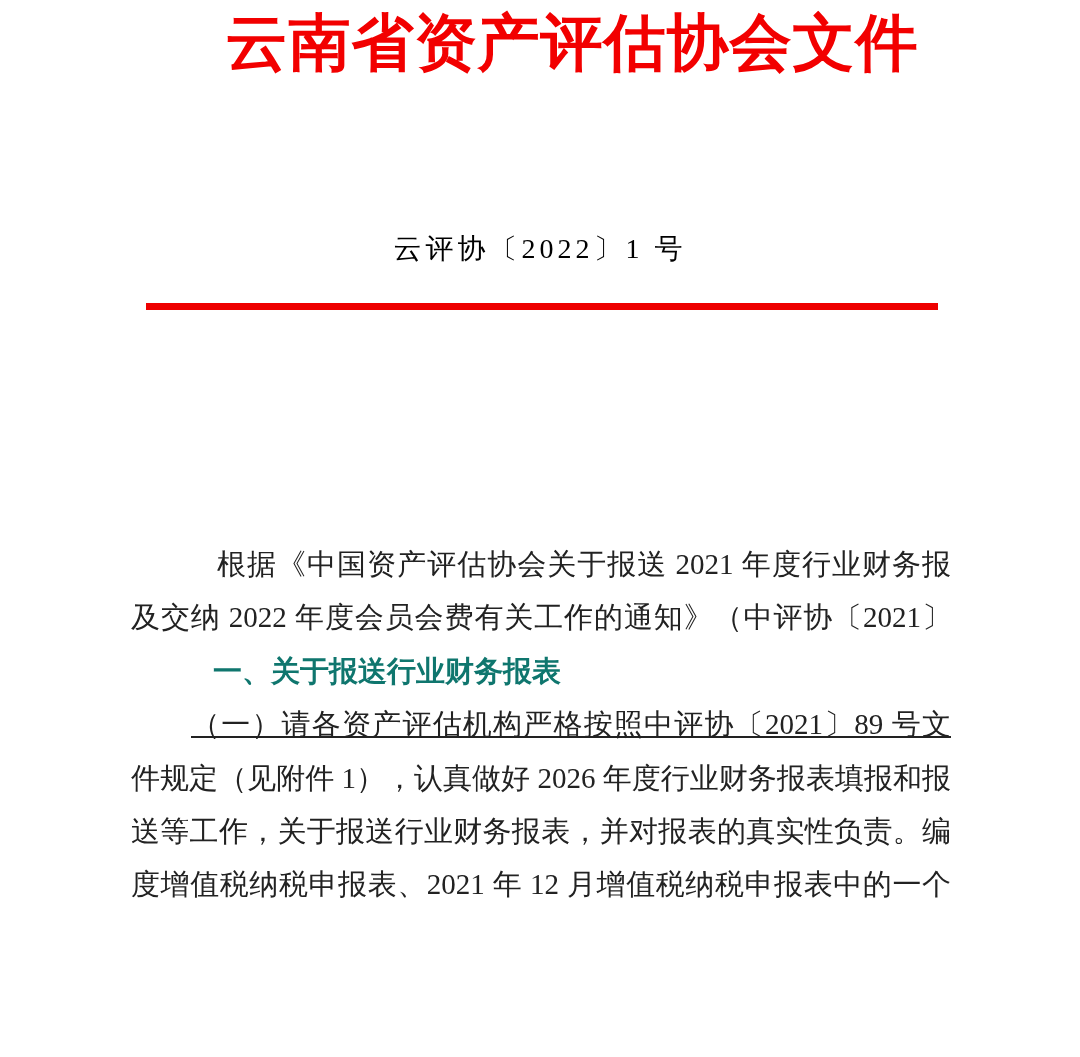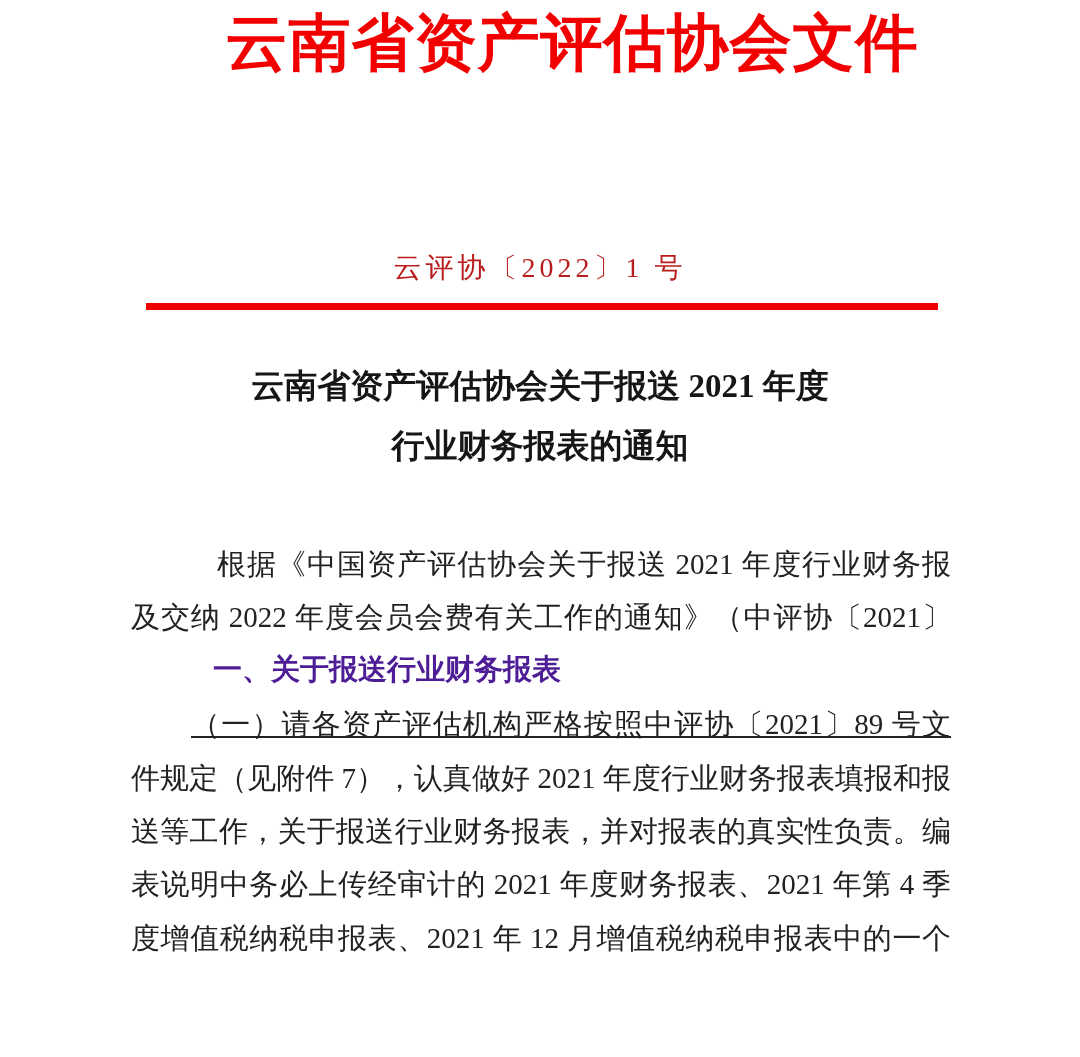--- a/index.html
+++ b/index.html
@@ -25,28 +25,28 @@
     font-size: 62px;
     line-height: 84px;
     font-weight: 900;
     letter-spacing: 1px;
     color: #f20000;
     white-space: nowrap;
     margin-left: 32px;
   }
   .docnum {
     position: absolute;
-    top: 248px;
+    top: 229px;
     left: 0;
     width: 1080px;
     text-align: center;
     font-size: 28px;
     line-height: 40px;
     letter-spacing: 4px;
-    color: #b91c1c;
+    color: #000000;
     white-space: nowrap;
   }
   .redline {
     position: absolute;
     top: 303px;
     left: 146px;
     width: 792px;
     height: 7px;
     background: #ee0000;
   }
@@ -77,45 +77,40 @@
   }
   .full {
     text-align: justify;
     text-align-last: justify;
   }
   .ind-salut { padding-left: 32px; }
   .ind-para1 { padding-left: 86px; }
   .ind-head  { padding-left: 82px; }
   .ind-para2 { padding-left: 60px; text-decoration: underline; }
   .heading {
-    font-family: Liberation Mono, monospace;
+    font-family: Liberation Sans, sans-serif;
     font-weight: bold;
-    color: #4c1d95;
+    color: #0f766e;
   }
 </style>
 </head>
 <body>
 
 <div class="page">
 
   <div class="letterhead">云南省资产评估协会文件</div>
 
   <div class="docnum">云评协〔2022〕1 号</div>
 
   <div class="redline"></div>
 
-  <div class="doctitle">
-    <div>云南省资产评估协会关于报送 2021 年度</div>
-    <div>行业财务报表的通知</div>
-  </div>
 
   <div class="bodytext">
     <div class="bline full ind-para1">根据《中国资产评估协会关于报送 2021 年度行业财务报表</div>
     <div class="bline full">及交纳 2022 年度会员会费有关工作的通知》（中评协〔2021〕89</div>
     <div class="bline heading ind-head">一、关于报送行业财务报表</div>
     <div class="bline full ind-para2">（一）请各资产评估机构严格按照中评协〔2021〕89 号文</div>
-    <div class="bline full">件规定（见附件 7），认真做好 2021 年度行业财务报表填报和报</div>
+    <div class="bline full">件规定（见附件 1），认真做好 2026 年度行业财务报表填报和报</div>
     <div class="bline full">送等工作，关于报送行业财务报表，并对报表的真实性负责。编</div>
-    <div class="bline full">表说明中务必上传经审计的 2021 年度财务报表、2021 年第 4 季</div>
     <div class="bline full">度增值税纳税申报表、2021 年 12 月增值税纳税申报表中的一个</div>
   </div>
 
 </div>
 
 </body></html>

